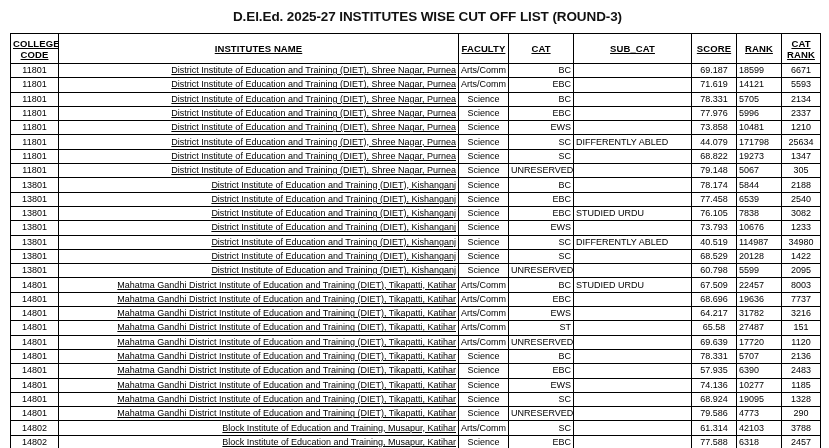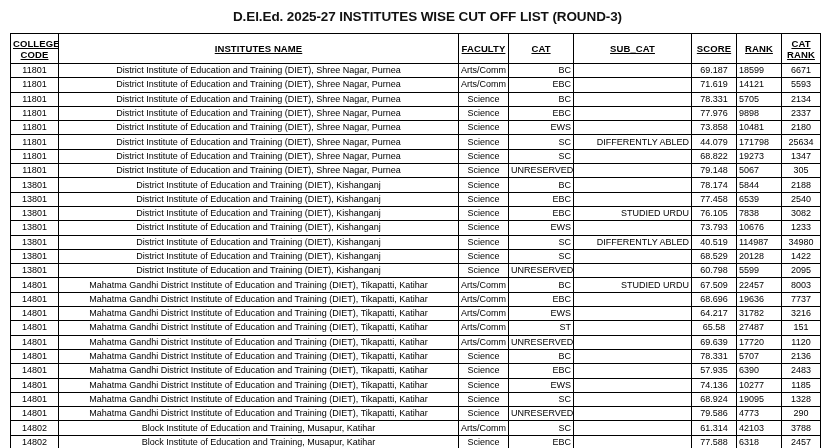--- a/index.html
+++ b/index.html
@@ -70,24 +70,24 @@
   col.c-code      { width: 48px; }
   col.c-name      { width: 400px; }
   col.c-faculty   { width: 50px; }
   col.c-cat       { width: 65px; }
   col.c-subcat    { width: 118px; }
   col.c-score     { width: 45px; }
   col.c-rank      { width: 45px; }
   col.c-catrank   { width: 39px; }
 
   td.code      { text-align: center; }
-  td.name      { text-align: center; padding-left: 4px; }
+  td.name      { text-align: right; padding-left: 4px; text-decoration: underline; }
   td.faculty   { text-align: center; padding-left: 3px; }
   td.cat       { text-align: right; }
-  td.subcat    { text-align: right; }
+  td.subcat    { text-align: left; }
   td.score     { text-align: center; }
   td.rank      { text-align: left; }
   td.catrank   { text-align: center; }
 
   th .hdr-line { display: block; }
 </style>
 </head>
 <body>
 
 <div id="page-root">
@@ -167,32 +167,32 @@
             <td class="rank">5705</td>
             <td class="catrank">2134</td>
           </tr>
           <tr>
             <td class="code">11801</td>
             <td class="name">District Institute of Education and Training (DIET), Shree Nagar, Purnea</td>
             <td class="faculty">Science</td>
             <td class="cat">EBC</td>
             <td class="subcat"></td>
             <td class="score">77.976</td>
-            <td class="rank">9898</td>
+            <td class="rank">5996</td>
             <td class="catrank">2337</td>
           </tr>
           <tr>
             <td class="code">11801</td>
             <td class="name">District Institute of Education and Training (DIET), Shree Nagar, Purnea</td>
             <td class="faculty">Science</td>
             <td class="cat">EWS</td>
             <td class="subcat"></td>
             <td class="score">73.858</td>
             <td class="rank">10481</td>
-            <td class="catrank">2180</td>
+            <td class="catrank">1210</td>
           </tr>
           <tr>
             <td class="code">11801</td>
             <td class="name">District Institute of Education and Training (DIET), Shree Nagar, Purnea</td>
             <td class="faculty">Science</td>
             <td class="cat">SC</td>
             <td class="subcat">DIFFERENTLY ABLED</td>
             <td class="score">44.079</td>
             <td class="rank">171798</td>
             <td class="catrank">25634</td>

